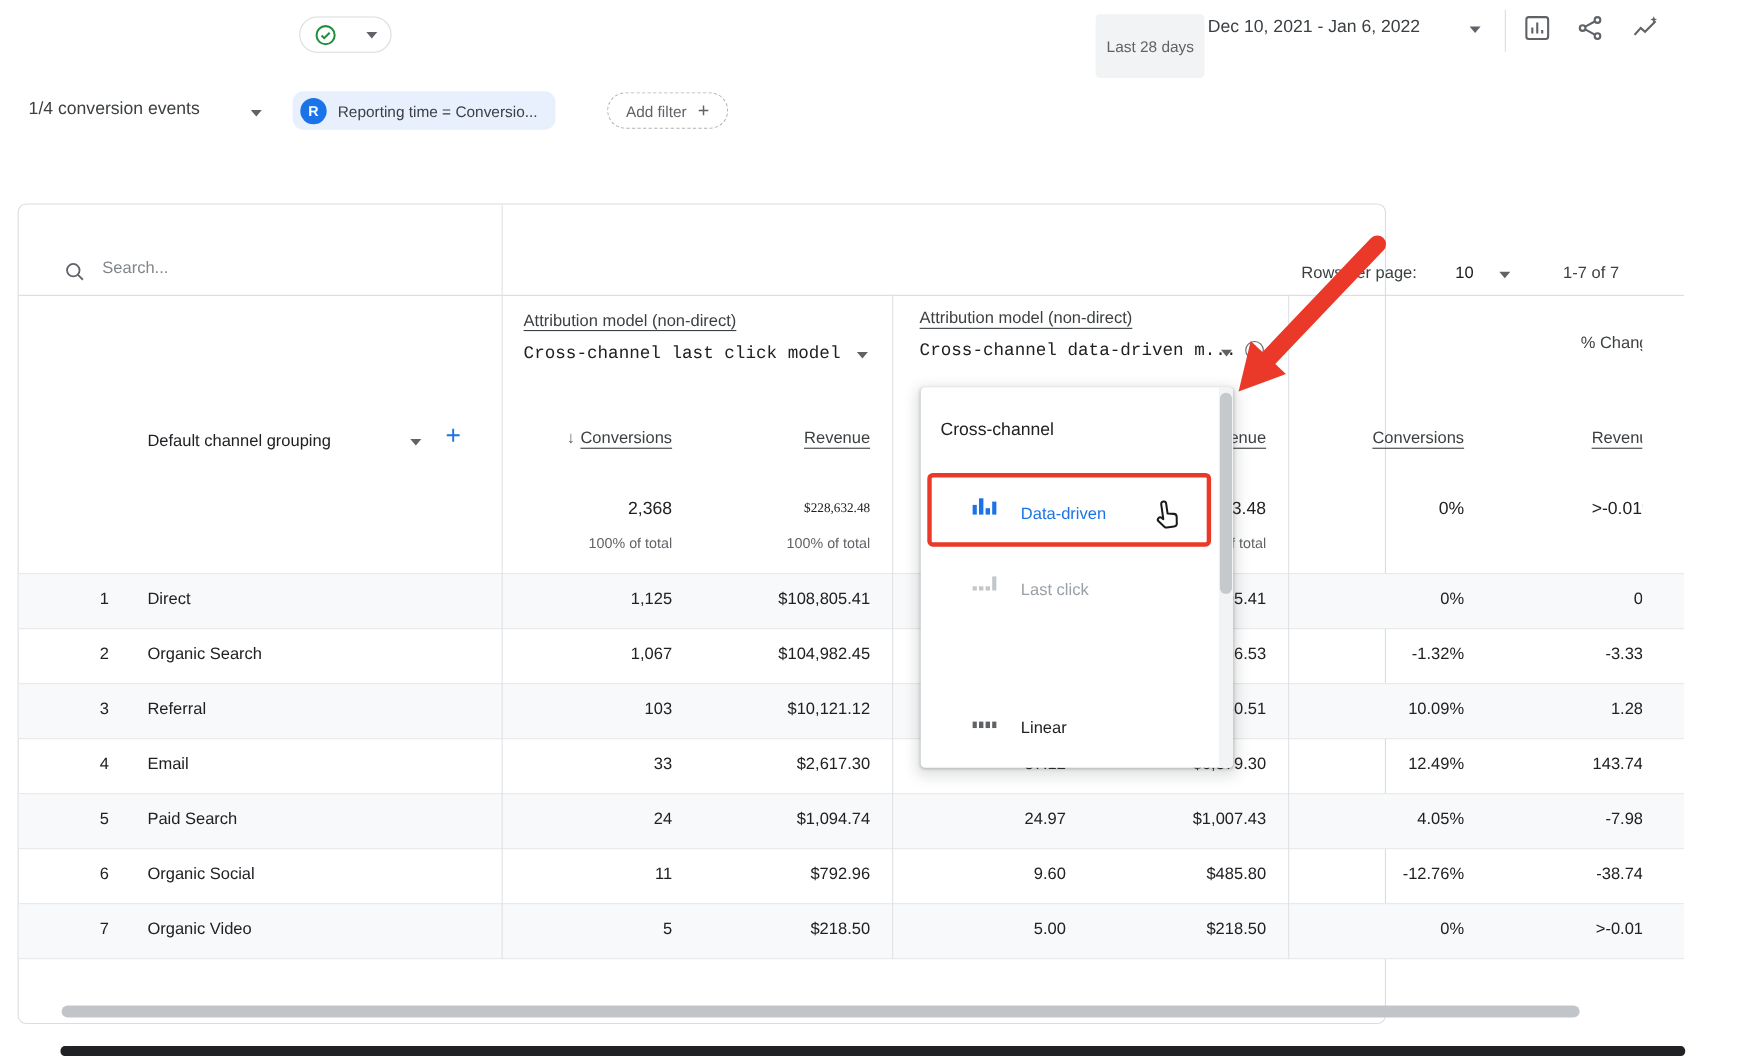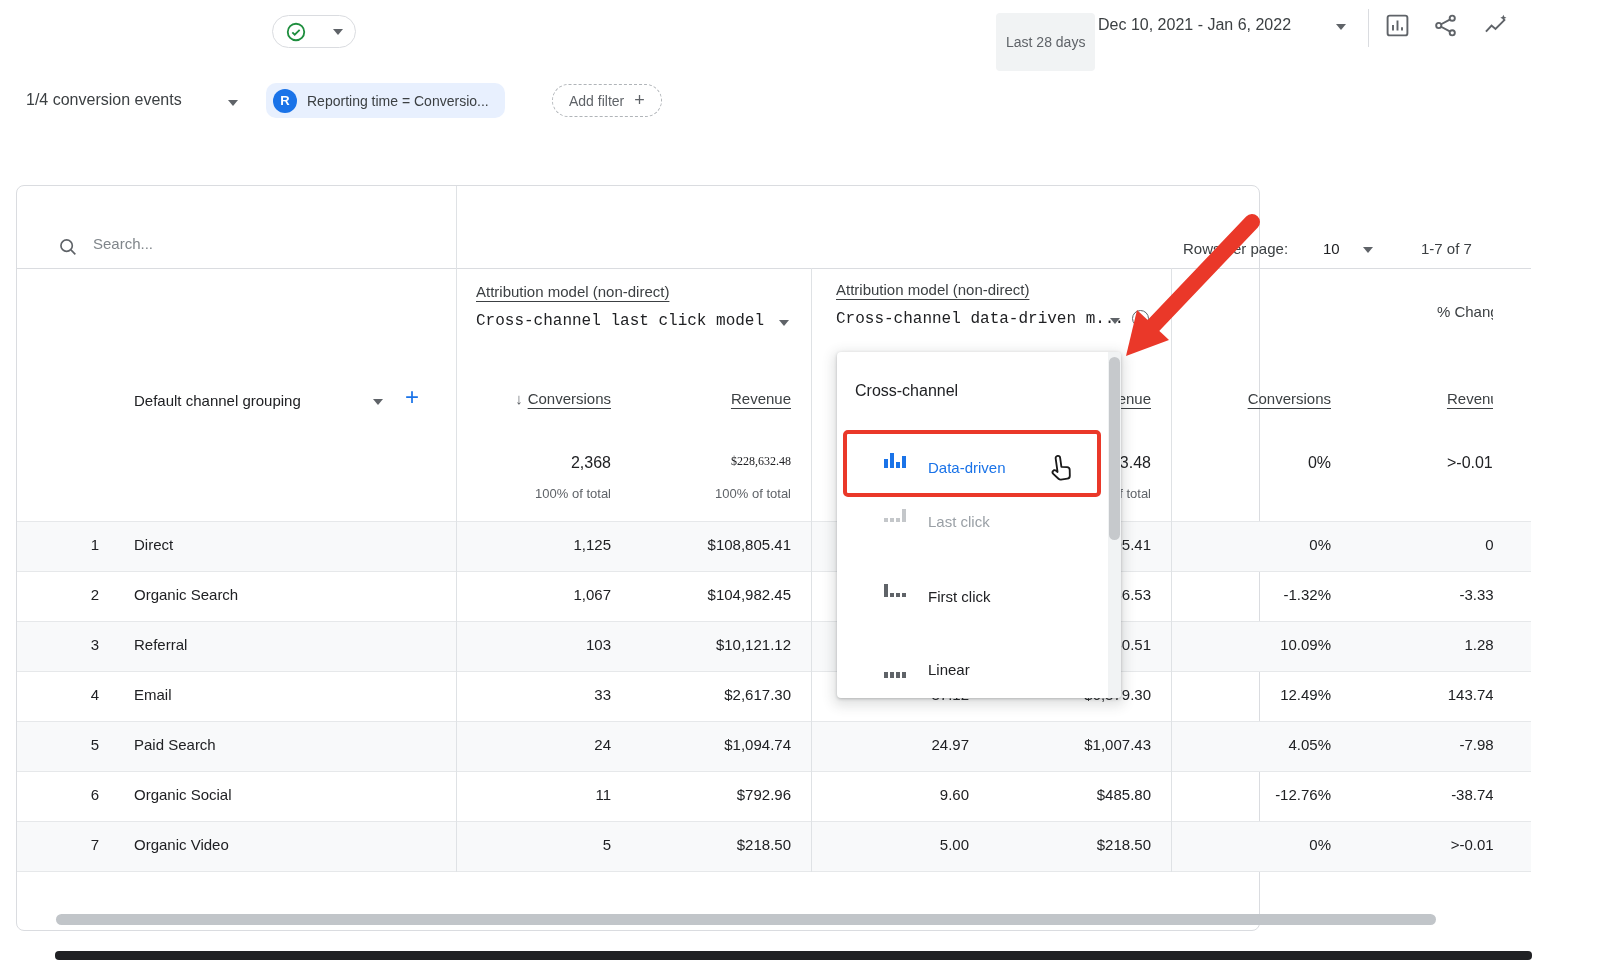--- a/index.html
+++ b/index.html
@@ -281,45 +281,34 @@
         <svg width="22" height="16" viewBox="0 0 22 16">
             <rect x="0" y="7" width="4" height="9" fill="#1a73e8"></rect>
             <rect x="6" y="1" width="4" height="15" fill="#1a73e8"></rect>
             <rect x="12" y="10" width="4" height="6" fill="#1a73e8"></rect>
             <rect x="18" y="4" width="4" height="12" fill="#1a73e8"></rect>
           </svg>
       </span>
       <span class="dd-label sel">Data-driven</span>
     </div>
 
-    <div class="dd-item" style="top:138px;">
+    <div class="dd-item" style="top:153px;">
       <span style="display:flex;">
         <svg width="22" height="16" viewBox="0 0 22 16">
             <rect x="0" y="12" width="4" height="4" fill="#c4c7ca"></rect>
             <rect x="6" y="12" width="4" height="4" fill="#c4c7ca"></rect>
             <rect x="12" y="12" width="4" height="4" fill="#c4c7ca"></rect>
             <rect x="18" y="3" width="4" height="13" fill="#c4c7ca"></rect>
           </svg>
       </span>
       <span class="dd-label dis">Last click</span>
     </div>
 
-    <div class="dd-item" style="top:213px;">
-      <span style="display:flex;">
-        <svg width="22" height="16" viewBox="0 0 22 16">
-            <rect x="0" y="3" width="4" height="13" fill="#5f6368"></rect>
-            <rect x="6" y="12" width="4" height="4" fill="#5f6368"></rect>
-            <rect x="12" y="12" width="4" height="4" fill="#5f6368"></rect>
-            <rect x="18" y="12" width="4" height="4" fill="#5f6368"></rect>
-          </svg>
-      </span>
-      <span class="dd-label">First click</span>
-    </div>
-
-    <div class="dd-item" style="top:278px;align-items:flex-end;">
+
+    <div class="dd-item" style="top:278px;">
       <span style="display:flex;">
         <svg width="22" height="16" viewBox="0 0 22 16">
             <rect x="0" y="10" width="4" height="6" fill="#5f6368"></rect>
             <rect x="6" y="10" width="4" height="6" fill="#5f6368"></rect>
             <rect x="12" y="10" width="4" height="6" fill="#5f6368"></rect>
             <rect x="18" y="10" width="4" height="6" fill="#5f6368"></rect>
           </svg>
       </span>
       <span class="dd-label">Linear</span>
     </div>

